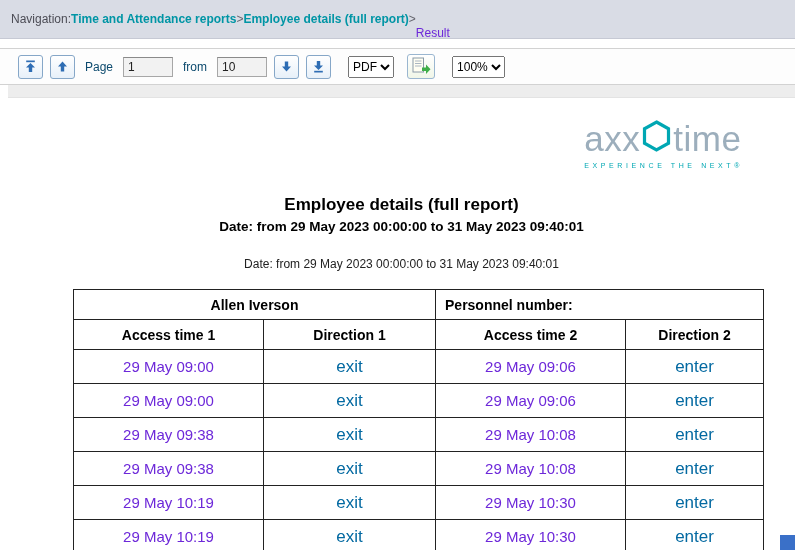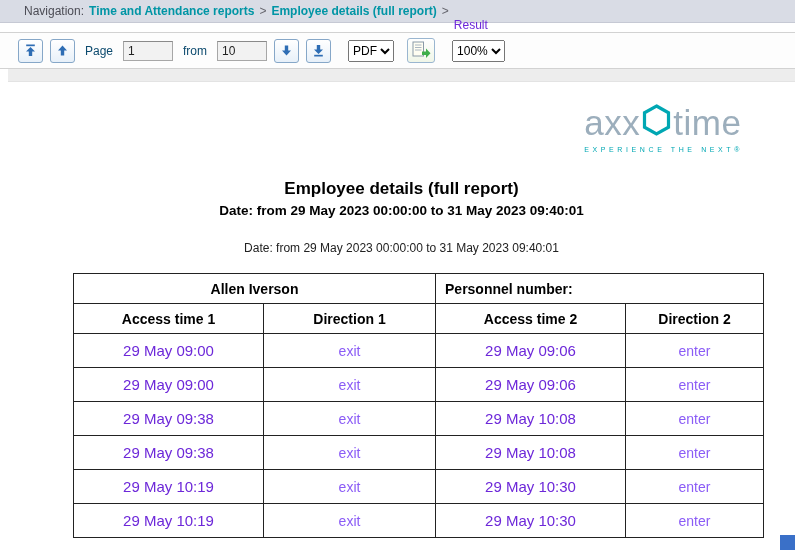--- a/index.html
+++ b/index.html
@@ -7,28 +7,27 @@
   .screen {
     position: relative;
     width: 795px; height: 550px;
     overflow: hidden;
     background: #fff;
     font-family: "Liberation Sans", sans-serif;
   }
 
   
   .breadcrumb-bar {
-    height: 23px;
+    height: 39px;
     background: #d9dce5;
     border-bottom: 1px solid #c6c9d4;
     display: flex; align-items: center;
-    padding-left: 24px;
+    padding-left: 11px;
     font-size: 12px;
     color: #4c4c55;
-    gap: 5px;
     white-space: nowrap;
   }
   .bc-link { color: #0095a5; font-weight: bold; text-decoration: none; cursor: pointer; }
   .bc-sep { color: #66666e; }
   .bc-current { color: #6d28d9; margin-top: 28px; }
 
   
   .toolbar {
     margin-top: 9px;
     height: 37px;
@@ -145,21 +144,21 @@
   .col-header {
     height: 30px;
     font-size: 14px; font-weight: bold; text-align: center;
   }
   .time-cell {
     height: 34px;
     font-size: 15px; text-align: center; color: #6d28d9;
   }
   .dir-cell {
     height: 34px;
-    font-size: 14px; text-align: center; color: #8b5cf6;
+    font-size: 17px; text-align: center; color: #0369a1;
   }
 
   .scroll-corner {
     position: absolute;
     right: 0; bottom: 0;
     width: 15px; height: 15px;
     background: #3a70c8;
   }
 </style>
 </head>

